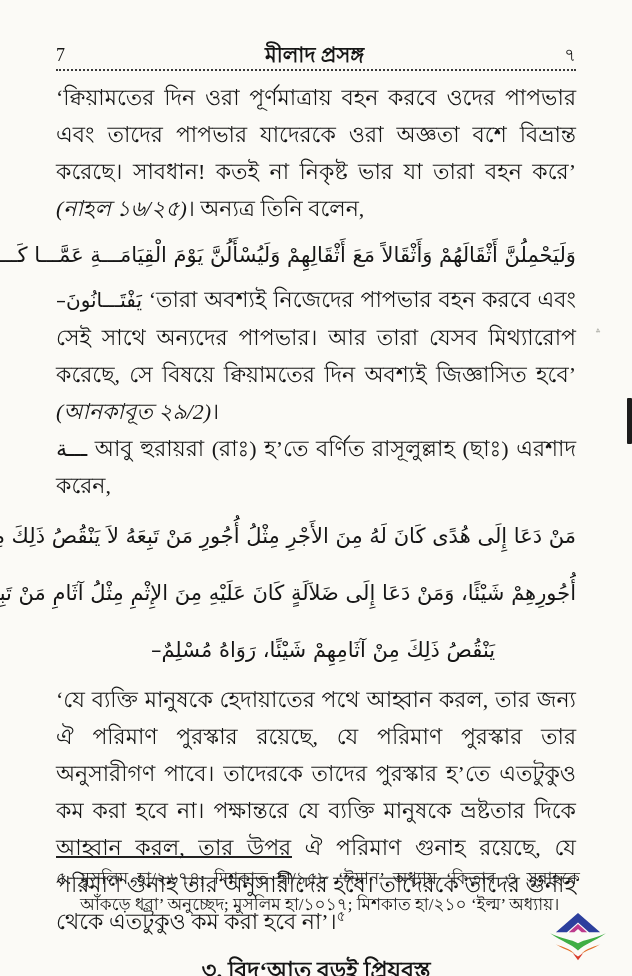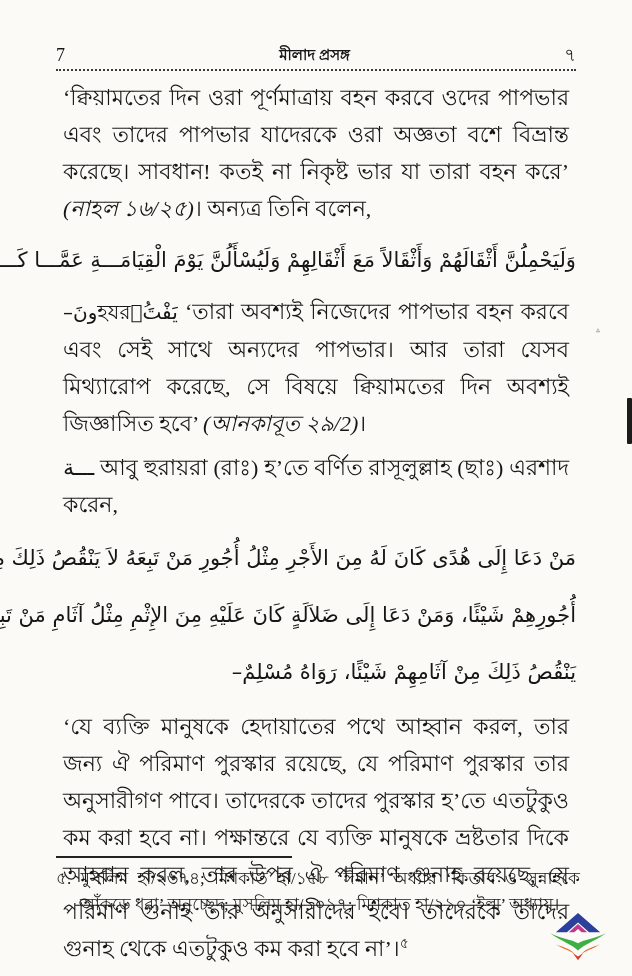--- a/index.html
+++ b/index.html
@@ -18,26 +18,26 @@
     overflow:hidden;
   }
   
   .hdr{
     display:flex;justify-content:space-between;align-items:flex-end;
     border-bottom:2px dotted #3a3a3a;
     padding-bottom:3px;
     font-size:18px;line-height:22px;
   }
   .hdr .folio{font-size:18px;}
-  .hdr .title{font-weight:600;font-size:15px;}
+  .hdr .title{font-weight:600;font-size:21px;}
   
   .bn{
     font-size:22px;line-height:37px;
     text-align:justify;
-    margin:7px;
+    margin:0;
   }
   .bn.first{margin-top:8px;}
   .ref-italic{font-style:italic;}
   .ar-line{
     direction:rtl;
     font-family:"DejaVu Sans",sans-serif;
     font-size:21px;line-height:52px;
     text-align:center;
     margin:2px 0 0 0;
     white-space:nowrap;
@@ -47,21 +47,21 @@
     font-family:"DejaVu Sans",sans-serif;
     font-size:20px;
   }
   .ar-block{
     direction:rtl;
     font-family:"DejaVu Sans",sans-serif;
     font-size:21px;line-height:57px;
     margin:4px 0 2px 0;
   }
   .ar-block .l{text-align:center;white-space:nowrap;}
-  .ar-block .l.last{text-align:right;padding-left:14px;}
+  .ar-block .l.last{text-align:center;padding-left:14px;}
   sup.fnref{font-size:14px;line-height:0;}
   h2.sect{
     text-align:center;
     font-size:23px;font-weight:bold;
     margin:12px 0 10px 0;
   }
   
   .footer{
     position:absolute;left:56px;right:52px;top:856px;
   }
@@ -102,21 +102,21 @@
     <span class="title">মীলাদ প্রসঙ্গ</span>
     <span class="folio">৭</span>
   </header>
 
   <main>
 
     <p class="bn first"><span>‘ক্বিয়ামতের দিন ওরা পূর্ণমাত্রায় বহন করবে ওদের পাপভার এবং তাদের পাপভার যাদেরকে ওরা অজ্ঞতা বশে বিভ্রান্ত করেছে। সাবধান! কতই না নিকৃষ্ট ভার যা তারা বহন করে’ </span><span class="ref-italic">(নাহল ১৬/২৫)</span><span>। অন্যত্র তিনি বলেন,</span></p>
 
     <p class="ar-line">وَلَيَحْمِلُنَّ أَثْقَالَهُمْ وَأَثْقَالاً مَعَ أَثْقَالِهِمْ وَلَيُسْأَلُنَّ يَوْمَ الْقِيَامَـــةِ عَمَّـــا كَـــانُوا</p>
 
-    <p class="bn"><span class="ar-inline">يَفْتَহযরতُونَ–</span><span> ‘তারা অবশ্যই নিজেদের পাপভার বহন করবে এবং সেই সাথে অন্যদের পাপভার। আর তারা যেসব মিথ্যারোপ করেছে, সে বিষয়ে ক্বিয়ামতের দিন অবশ্যই জিজ্ঞাসিত হবে’ </span><span class="ref-italic">(আনকাবূত ২৯/2)</span><span>।</span></p>
+    <p class="bn"><span class="ar-inline">يَفْتَـــانُونَ–</span><span> ‘তারা অবশ্যই নিজেদের পাপভার বহন করবে এবং সেই সাথে অন্যদের পাপভার। আর তারা যেসব মিথ্যারোপ করেছে, সে বিষয়ে ক্বিয়ামতের দিন অবশ্যই জিজ্ঞাসিত হবে’ </span><span class="ref-italic">(আনকাবূত ২৯/2)</span><span>।</span></p>
 
     <p class="bn">ـــة আবু হুরায়রা (রাঃ) হ’তে বর্ণিত রাসূলুল্লাহ (ছাঃ) এরশাদ করেন,</p>
 
     <div class="ar-block">
       <div class="l">مَنْ دَعَا إِلَى هُدًى كَانَ لَهُ مِنَ الأَجْرِ مِثْلُ أُجُورِ مَنْ تَبِعَهُ لاَ يَنْقُصُ ذَلِكَ مِنْ</div>
       <div class="l">أُجُورِهِمْ شَيْئًا، وَمَنْ دَعَا إِلَى ضَلاَلَةٍ كَانَ عَلَيْهِ مِنَ الإِثْمِ مِثْلُ آثَامِ مَنْ تَبِعَهُ لاَ</div>
       <div class="l last">يَنْقُصُ ذَلِكَ مِنْ آثَامِهِمْ شَيْئًا، رَوَاهُ مُسْلِمٌ–</div>
     </div>
 
     <p class="bn"><span>‘যে ব্যক্তি মানুষকে হেদায়াতের পথে আহ্বান করল, তার জন্য ঐ পরিমাণ পুরস্কার রয়েছে, যে পরিমাণ পুরস্কার তার অনুসারীগণ পাবে। তাদেরকে তাদের পুরস্কার হ’তে এতটুকুও কম করা হবে না। পক্ষান্তরে যে ব্যক্তি মানুষকে ভ্রষ্টতার দিকে আহ্বান করল, তার উপর ঐ পরিমাণ গুনাহ রয়েছে, যে পরিমাণ গুনাহ তার অনুসারীদের হবে। তাদেরকে তাদের গুনাহ থেকে এতটুকুও কম করা হবে না’।</span><sup class="fnref">৫</sup></p>

